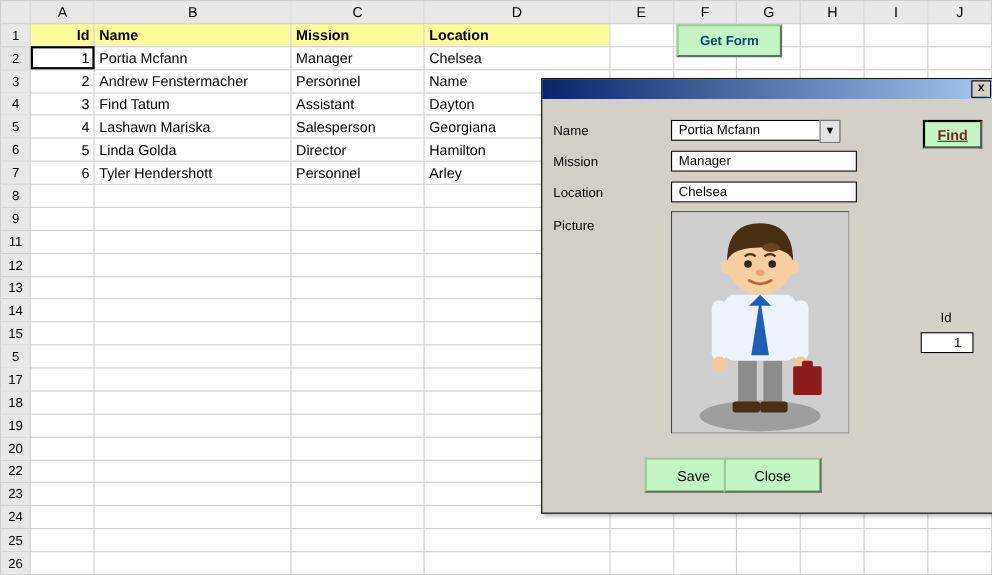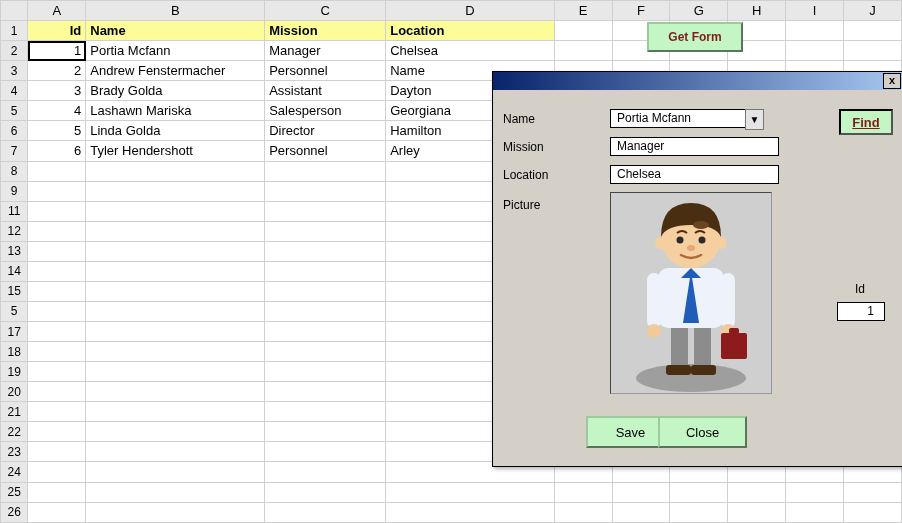--- a/index.html
+++ b/index.html
@@ -8,21 +8,21 @@
   .grid th{background:#e8e8e8;font-weight:normal;text-align:center;}
   .grid .rowhdr{background:#e8e8e8;text-align:center;width:26px;font-size:12px;}
   .grid .colhdr{background:#e8e8e8;text-align:center;font-weight:normal;}
   .grid .sel{background:#e6e6e6;}
   .colA{width:55px;text-align:right;}
   .colB{width:170px;}
   .colC{width:115px;}
   .colD{width:160px;}
   .colE,.colH,.colI,.colJ{width:55px;}
   .colF,.colG{width:55px;}
-  .btn{background:#c4f5c4;border:2px outset #9ec89e;font:bold 12px Arial;padding:2px 10px;cursor:pointer;color:#7f1d1d;margin-left:32px;}
+  .btn{background:#c4f5c4;border:2px outset #9ec89e;font:bold 12px Arial;padding:2px 10px;cursor:pointer;color:#0c4a6e;}
   .getform{position:absolute;left:615px;top:22px;width:72px;height:22px;display:flex;align-items:center;justify-content:center;}
   
   .form{position:absolute;left:492px;top:71px;width:410px;height:394px;background:#d4d0c8;border:1px solid #000;box-shadow:2px 2px 4px rgba(0,0,0,.3);}
   .form .title{height:18px;background:linear-gradient(to right,#08246b,#a6c8f0);position:relative;}
   .closex{position:absolute;right:2px;top:1px;width:16px;height:14px;background:#d4d0c8;border:1px solid #000;font:bold 11px Arial;line-height:12px;text-align:center;cursor:pointer;}
   .frm-row{position:absolute;left:10px;font-size:12px;color:#000;}
   .lbl{width:90px;display:inline-block;}
   .inp{background:#fff;border:1px solid #000;height:17px;line-height:17px;padding:0 6px;font-size:12px;box-sizing:content-box;}
   .combo{position:relative;display:inline-block;}
   .combo .arrow{position:absolute;right:0;top:0;width:17px;height:19px;background:#e4e4e4;border:1px solid #777;display:flex;align-items:center;justify-content:center;font-size:10px;cursor:pointer;}
@@ -89,21 +89,21 @@
         <td class="colE" id="cell_E3"></td>
         <td class="colF" id="cell_F3"></td>
         <td class="colG" id="cell_G3"></td>
         <td class="colH" id="cell_H3"></td>
         <td class="colI" id="cell_I3"></td>
         <td class="colJ" id="cell_J3"></td>
       </tr>
       <tr>
         <td class="rowhdr">4</td>
         <td class="colA" id="cell_A4" style="text-align: right;">3</td>
-        <td class="colB" id="cell_B4">Brady Golda</td>
+        <td class="colB" id="cell_B4">Find Tatum</td>
         <td class="colC" id="cell_C4">Assistant</td>
         <td class="colD" id="cell_D4">Dayton</td>
         <td class="colE" id="cell_E4"></td>
         <td class="colF" id="cell_F4"></td>
         <td class="colG" id="cell_G4"></td>
         <td class="colH" id="cell_H4"></td>
         <td class="colI" id="cell_I4"></td>
         <td class="colJ" id="cell_J4"></td>
       </tr>
       <tr>
@@ -295,33 +295,20 @@
         <td class="colC" id="cell_C20"></td>
         <td class="colD" id="cell_D20"></td>
         <td class="colE" id="cell_E20"></td>
         <td class="colF" id="cell_F20"></td>
         <td class="colG" id="cell_G20"></td>
         <td class="colH" id="cell_H20"></td>
         <td class="colI" id="cell_I20"></td>
         <td class="colJ" id="cell_J20"></td>
       </tr>
       <tr>
-        <td class="rowhdr">21</td>
-        <td class="colA" id="cell_A21"></td>
-        <td class="colB" id="cell_B21"></td>
-        <td class="colC" id="cell_C21"></td>
-        <td class="colD" id="cell_D21"></td>
-        <td class="colE" id="cell_E21"></td>
-        <td class="colF" id="cell_F21"></td>
-        <td class="colG" id="cell_G21"></td>
-        <td class="colH" id="cell_H21"></td>
-        <td class="colI" id="cell_I21"></td>
-        <td class="colJ" id="cell_J21"></td>
-      </tr>
-      <tr>
         <td class="rowhdr">22</td>
         <td class="colA" id="cell_A22"></td>
         <td class="colB" id="cell_B22"></td>
         <td class="colC" id="cell_C22"></td>
         <td class="colD" id="cell_D22"></td>
         <td class="colE" id="cell_E22"></td>
         <td class="colF" id="cell_F22"></td>
         <td class="colG" id="cell_G22"></td>
         <td class="colH" id="cell_H22"></td>
         <td class="colI" id="cell_I22"></td>

